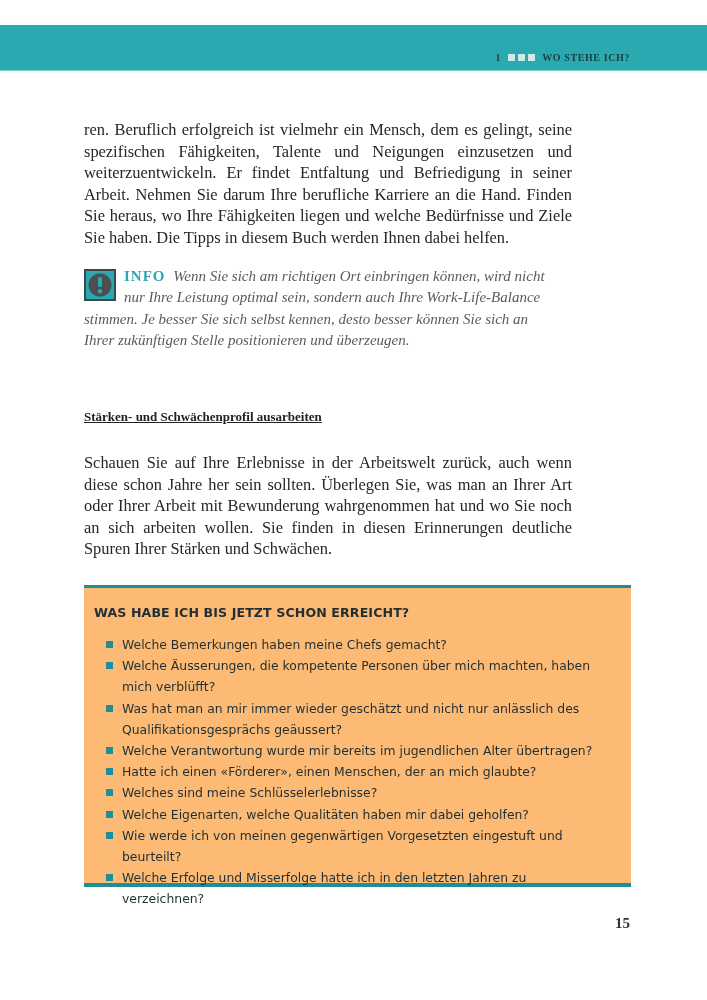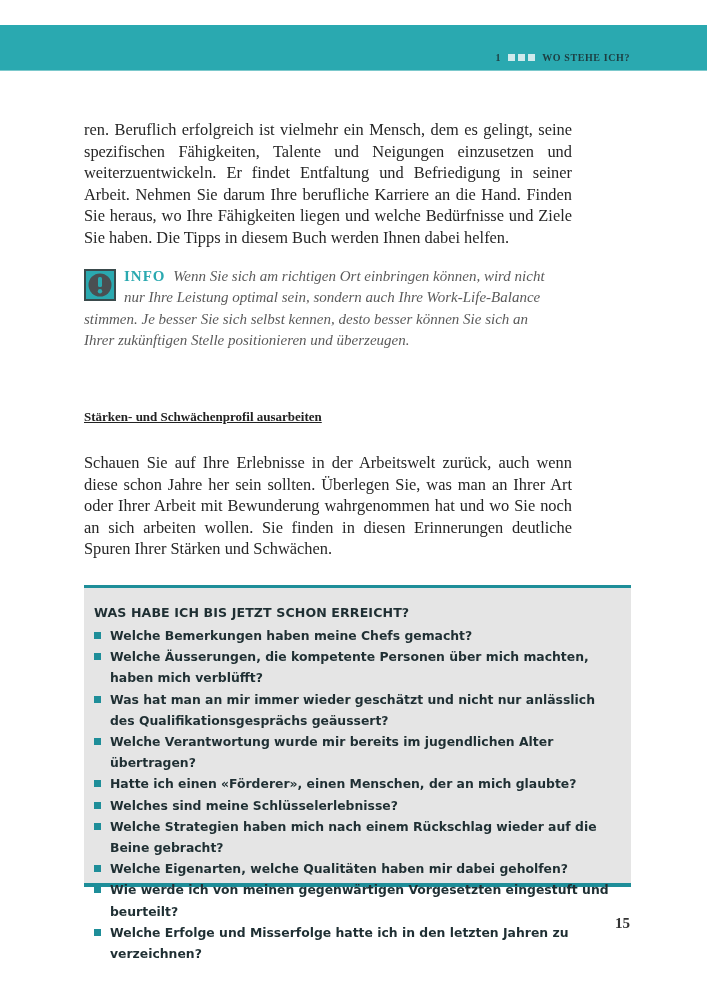--- a/index.html
+++ b/index.html
@@ -112,39 +112,38 @@
   }
 
   
   .checklist-box {
     position: absolute;
     left: 84px;
     top: 585px;
     width: 547px;
     height: 302px;
     box-sizing: border-box;
-    background: #e5e5e5;
+    background: #fdba74;
     border-top: 3px solid #1e8e99;
     border-bottom: 4px solid #1e8e99;
     padding: 16px 10px 0 10px;
     font-family: "DejaVu Sans", "Liberation Sans", sans-serif;
     color: #1f2f33;
   }
   .checklist-title {
     font-weight: bold;
     font-size: 12.6px;
     letter-spacing: 0.1px;
     margin: 0 0 3px 0;
     line-height: 18px;
   }
   .checklist {
     list-style: none;
-    margin: 0;
+    margin: 12px;
     padding: 0;
-    font-weight: bold;
   }
   .checklist-item {
     position: relative;
     padding-left: 16px;
     font-size: 12.4px;
     line-height: 21.2px;
   }
   .bullet {
     position: absolute;
     left: 0;
@@ -200,21 +199,20 @@
 
 <div class="checklist-box">
   <div class="checklist-title">WAS HABE ICH BIS JETZT SCHON ERREICHT?</div>
   <ul class="checklist">
     <li class="checklist-item"><span class="bullet"></span><span>Welche Bemerkungen haben meine Chefs gemacht?</span></li>
     <li class="checklist-item"><span class="bullet"></span><span>Welche Äusserungen, die kompetente Personen über mich machten, haben mich verblüfft?</span></li>
     <li class="checklist-item"><span class="bullet"></span><span>Was hat man an mir immer wieder geschätzt und nicht nur anlässlich des Qualifikationsgesprächs geäussert?</span></li>
     <li class="checklist-item"><span class="bullet"></span><span>Welche Verantwortung wurde mir bereits im jugendlichen Alter übertragen?</span></li>
     <li class="checklist-item"><span class="bullet"></span><span>Hatte ich einen «Förderer», einen Menschen, der an mich glaubte?</span></li>
     <li class="checklist-item"><span class="bullet"></span><span>Welches sind meine Schlüsselerlebnisse?</span></li>
-    <li class="checklist-item"><span class="bullet"></span><span>Welche Strategien haben mich nach einem Rückschlag wieder auf die Beine gebracht?</span></li>
     <li class="checklist-item"><span class="bullet"></span><span>Welche Eigenarten, welche Qualitäten haben mir dabei geholfen?</span></li>
     <li class="checklist-item"><span class="bullet"></span></li>
     <li class="checklist-item"><span class="bullet"></span><span>Wie werde ich von meinen gegenwärtigen Vorgesetzten eingestuft und beurteilt?</span></li>
     <li class="checklist-item"><span class="bullet"></span><span>Welche Erfolge und Misserfolge hatte ich in den letzten Jahren zu verzeichnen?</span></li>
   </ul>
 </div>
 
 <div class="page-number">15</div>
 
 </body></html>

